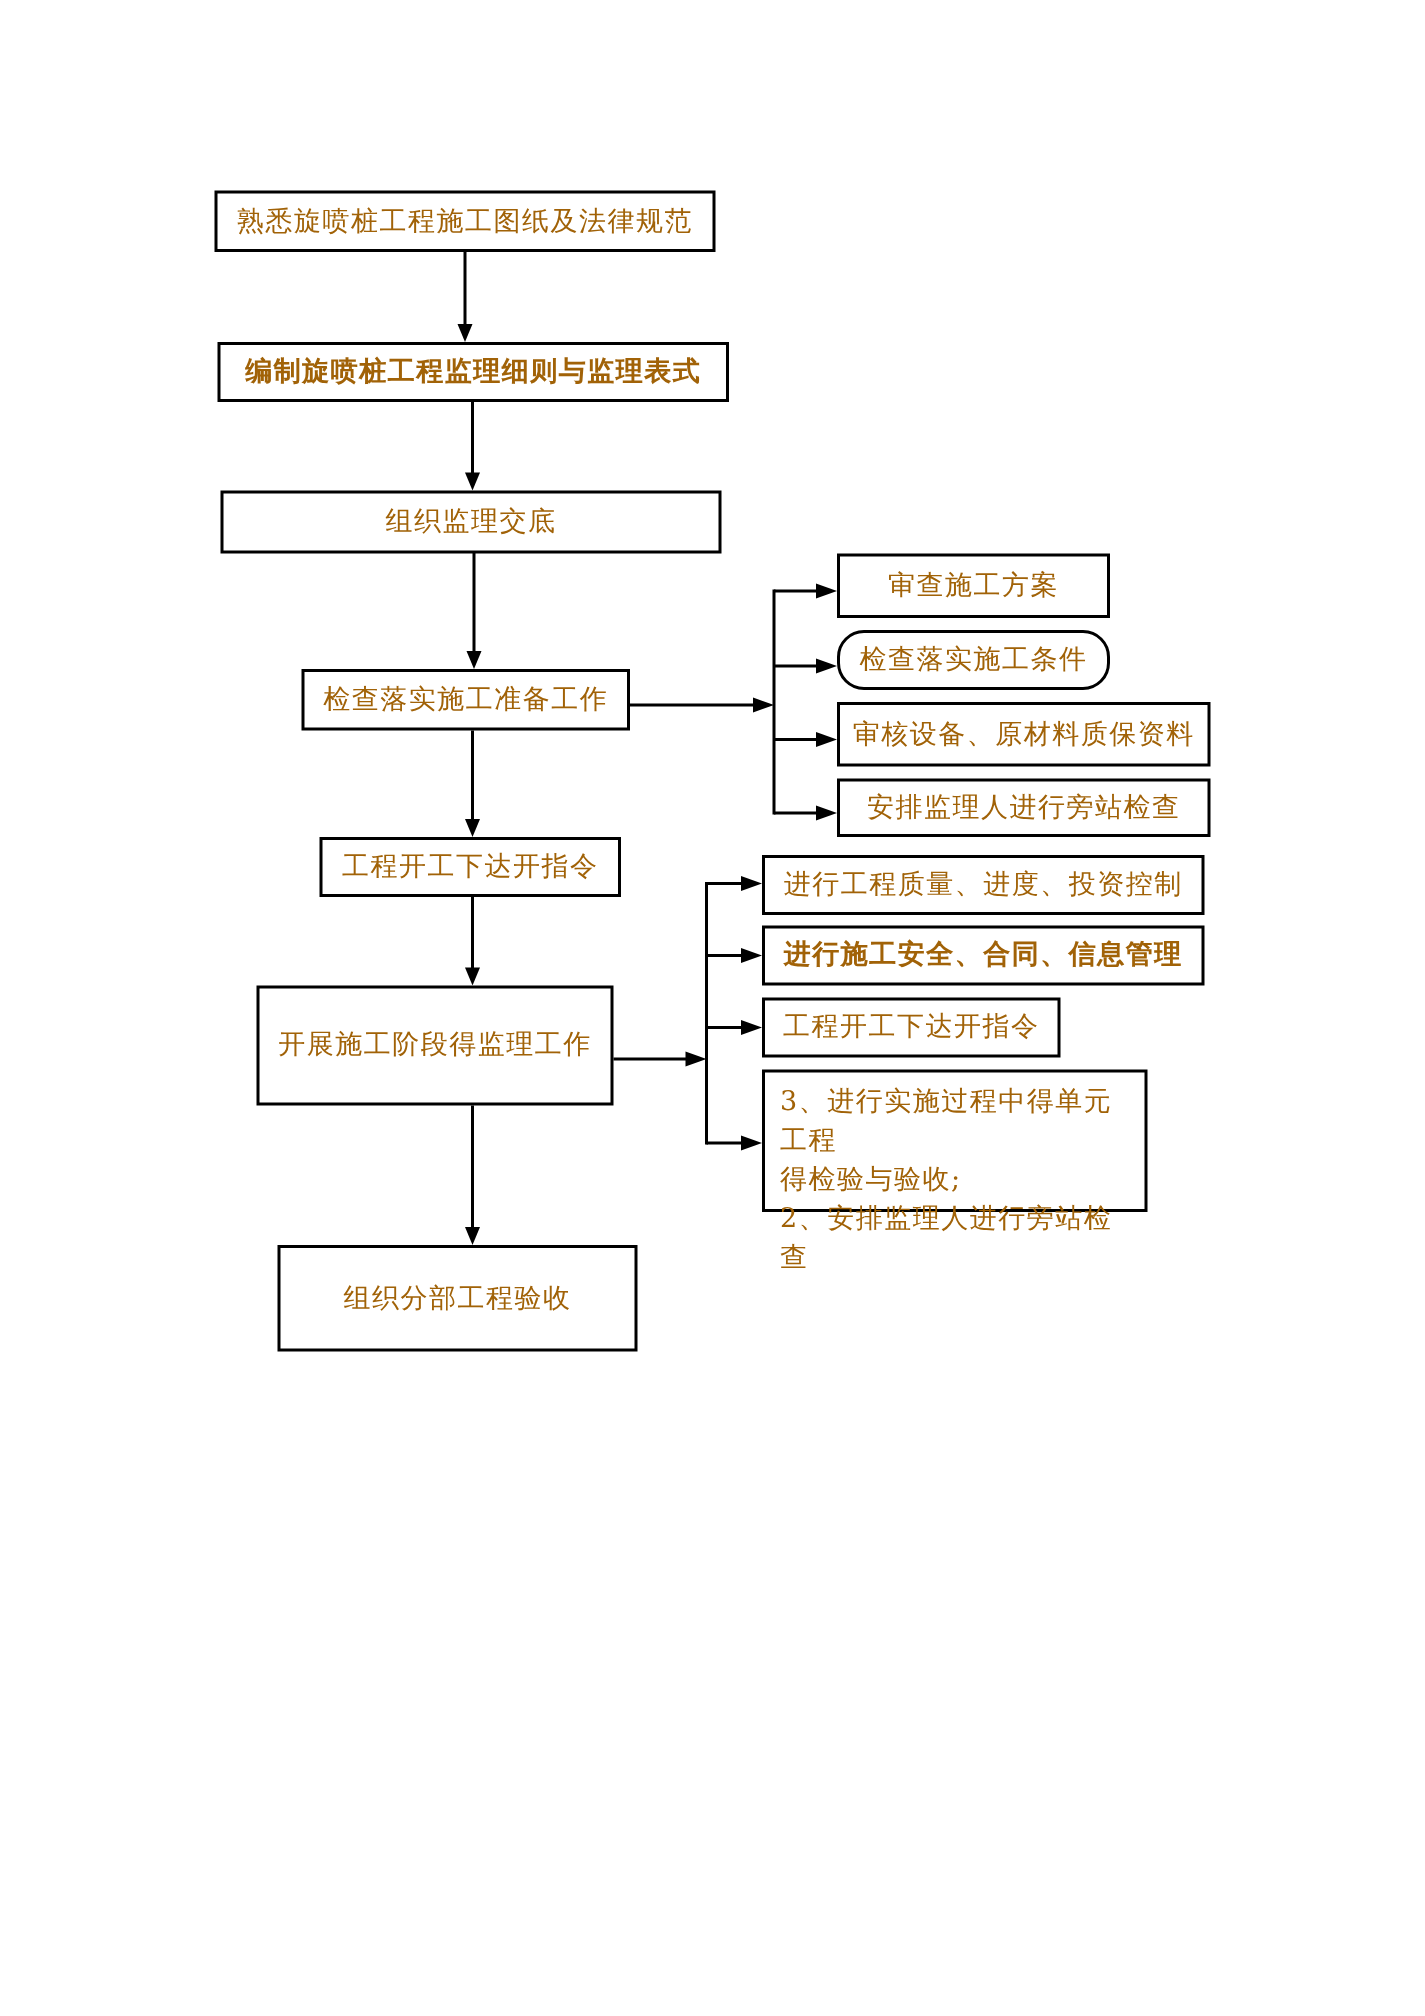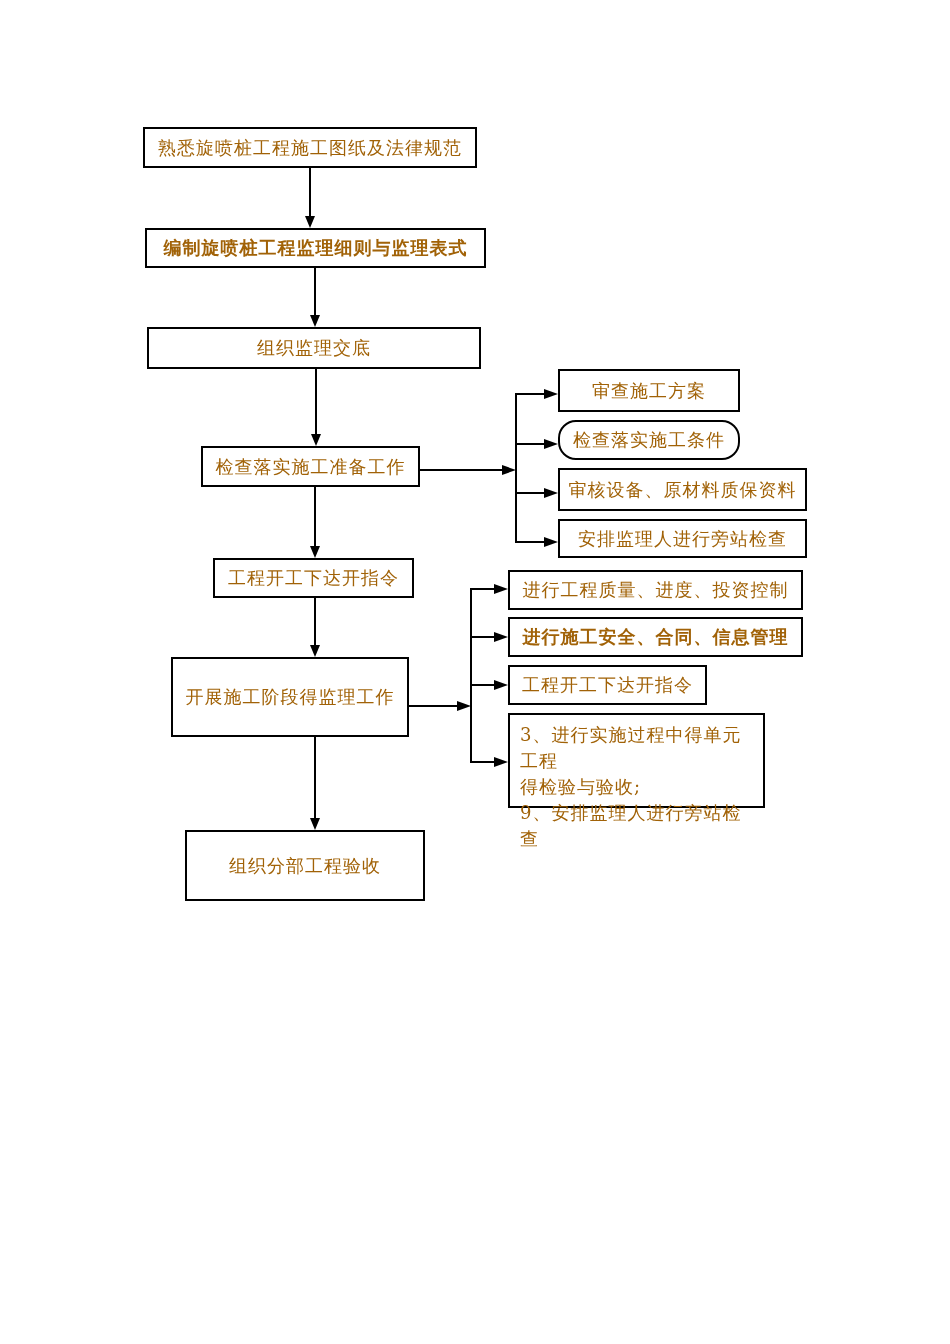--- a/index.html
+++ b/index.html
@@ -121,21 +121,21 @@
     <span>进行施工安全、合同、信息管理</span>
   </div>
 
   <div class="node" style="left:508px;top:665px;width:199px;height:40px;">
     <span>工程开工下达开指令</span>
   </div>
 
   <div class="node multiline" style="left:508px;top:713px;width:257px;height:95px;">
     <div>3、进行实施过程中得单元工程</div>
     <div>得检验与验收;</div>
-    <div>9、安排监理人进行旁站检查</div>
+    <div>2、安排监理人进行旁站检查</div>
   </div>
 
   <div class="vline" style="left:309px;top:167px;height:50px;"></div>
   <div class="arrow-down" style="left:305px;top:216px;"></div>
 
   <div class="vline" style="left:314px;top:267px;height:49px;"></div>
   <div class="arrow-down" style="left:310px;top:315px;"></div>
 
   <div class="vline" style="left:315px;top:368px;height:67px;"></div>
   <div class="arrow-down" style="left:311px;top:434px;"></div>

